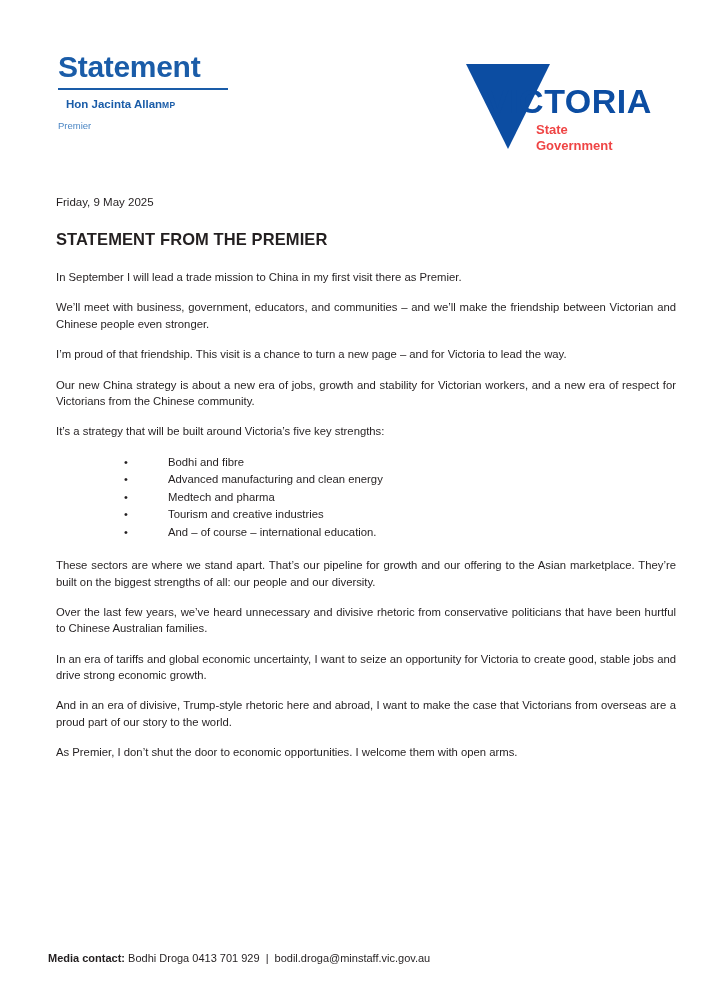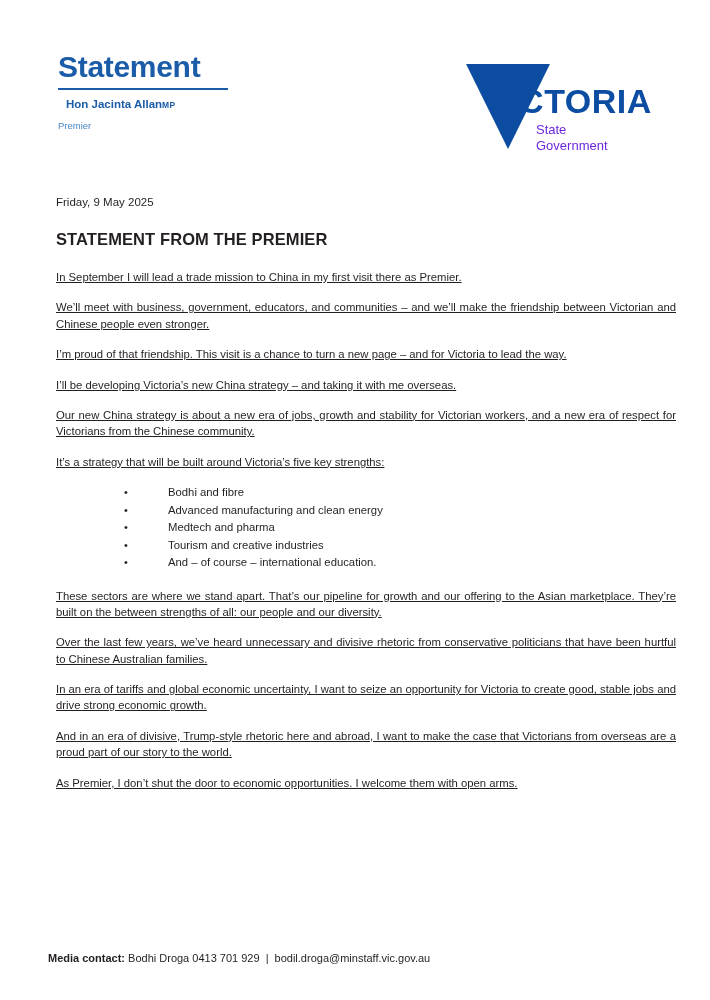--- a/index.html
+++ b/index.html
@@ -96,22 +96,22 @@
     font-weight: bold;
     color: #0c4da2;
     letter-spacing: 0.5px;
     line-height: 1;
   }
   .vic-sub {
     position: absolute;
     top: 58px;
     left: 80px;
     font-size: 13px;
-    font-weight: normal;
-    color: #6d28d9;
+    font-weight: bold;
+    color: #ef4444;
     line-height: 1.2;
   }
   .vic-sub span { display: block; }
 
   
   .content {
     position: absolute;
     top: 196px;
     left: 56px;
     width: 620px;
@@ -127,21 +127,20 @@
     color: #231f20;
     margin: 0 0 20px 0;
     letter-spacing: 0.1px;
   }
   p.para {
     font-size: 11.3px;
     line-height: 1.45;
     margin: 10px 0 14px 0;
     text-align: justify;
     color: #231f20;
-    text-decoration: underline;
   }
   ul.bullets {
     list-style: none;
     margin: 4px 0 16px 0;
     padding: 0;
   }
   ul.bullets li {
     font-size: 11.3px;
     line-height: 1.55;
     position: relative;
@@ -194,33 +193,32 @@
   </div>
 
   <div class="content">
 
     <p class="date">Friday, 9 May 2025</p>
     <h1 class="doc-title">STATEMENT FROM THE PREMIER</h1>
 
     <p class="para">In September I will lead a trade mission to China in my first visit there as Premier.</p>
     <p class="para">We’ll meet with business, government, educators, and communities – and we’ll make the friendship between Victorian and Chinese people even stronger.</p>
     <p class="para">I’m proud of that friendship. This visit is a chance to turn a new page – and for Victoria to lead the way.</p>
-    <p class="para">I’ll be developing Victoria’s new China strategy – and taking it with me overseas.</p>
     <p class="para">Our new China strategy is about a new era of jobs, growth and stability for Victorian workers, and a new era of respect for Victorians from the Chinese community.</p>
     <p class="para">It’s a strategy that will be built around Victoria’s five key strengths:</p>
 
     <ul class="bullets">
       <li>Bodhi and fibre</li>
       <li>Advanced manufacturing and clean energy</li>
       <li>Medtech and pharma</li>
       <li>Tourism and creative industries</li>
       <li>And – of course – international education.</li>
     </ul>
 
-    <p class="para">These sectors are where we stand apart. That’s our pipeline for growth and our offering to the Asian marketplace. They’re built on the between strengths of all: our people and our diversity.</p>
+    <p class="para">These sectors are where we stand apart. That’s our pipeline for growth and our offering to the Asian marketplace. They’re built on the biggest strengths of all: our people and our diversity.</p>
     <p class="para">Over the last few years, we’ve heard unnecessary and divisive rhetoric from conservative politicians that have been hurtful to Chinese Australian families.</p>
     <p class="para">In an era of tariffs and global economic uncertainty, I want to seize an opportunity for Victoria to create good, stable jobs and drive strong economic growth.</p>
     <p class="para">And in an era of divisive, Trump-style rhetoric here and abroad, I want to make the case that Victorians from overseas are a proud part of our story to the world.</p>
     <p class="para">As Premier, I don’t shut the door to economic opportunities. I welcome them with open arms.</p>
 
   </div>
 
   <div class="footer">
     
     <b>Media contact:</b>

